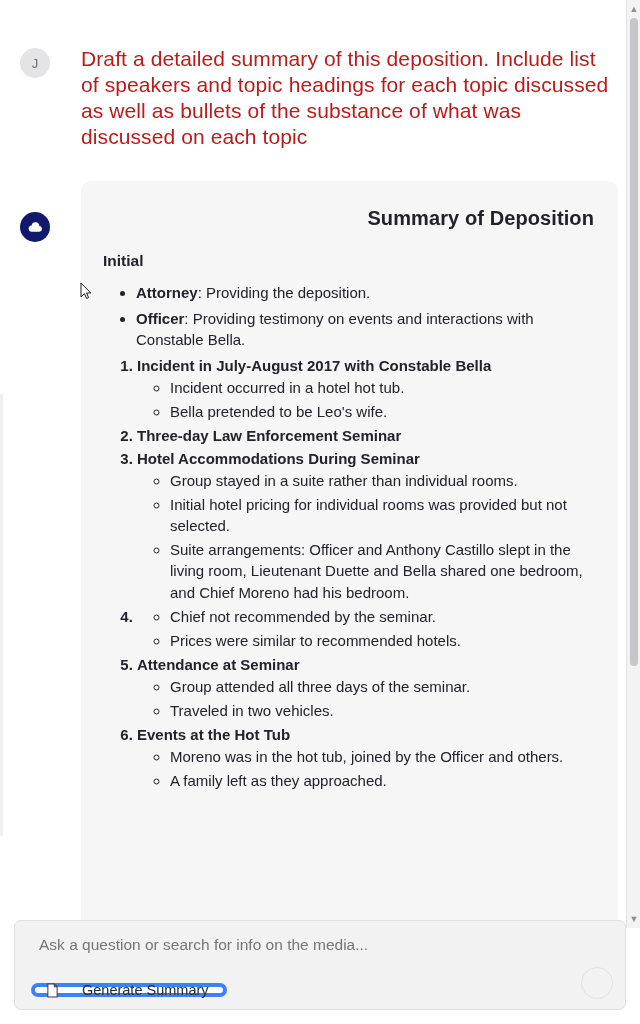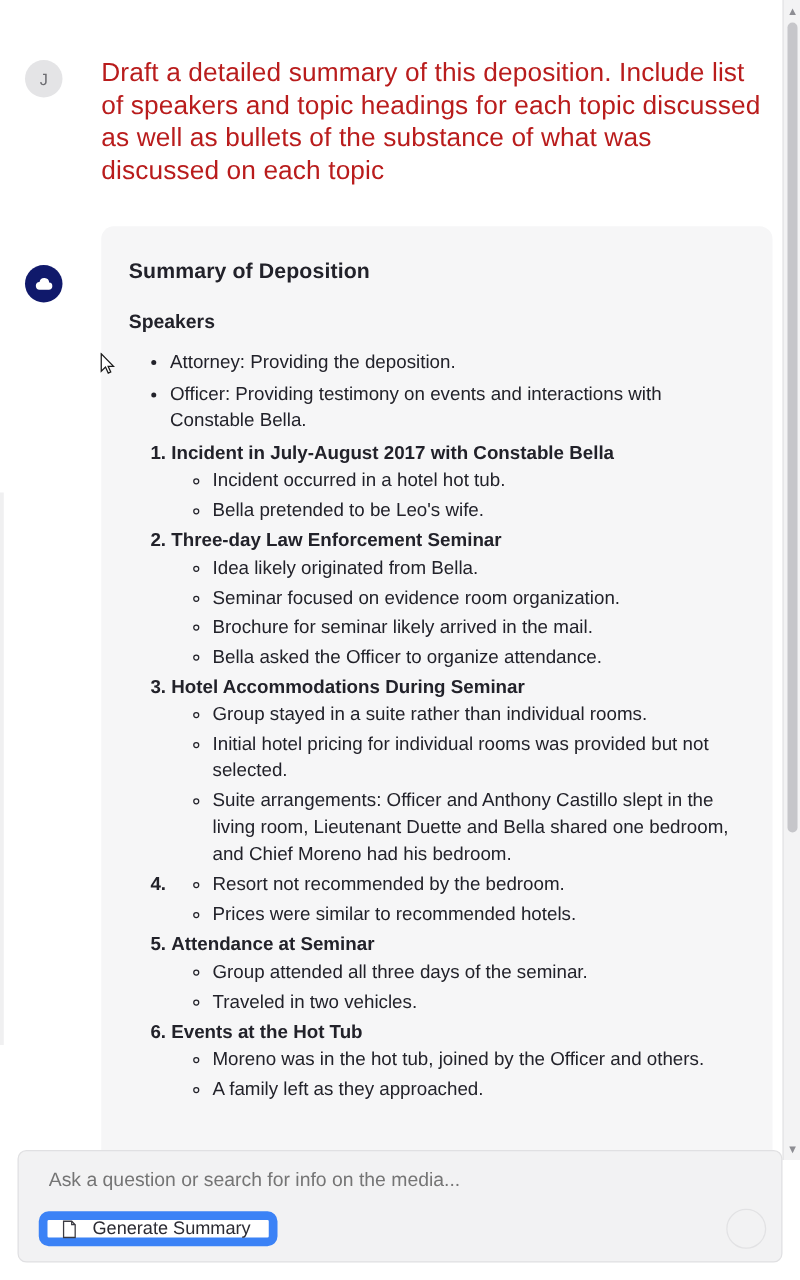--- a/index.html
+++ b/index.html
@@ -68,24 +68,25 @@
   .card {
     margin-left: 31px;
     background: #f6f6f7;
     border-radius: 10px;
     padding: 26px 24px 24px 22px;
     flex: 1 1 auto;
     color: #22222a;
     min-height: 770px;
   }
   .card h1 {
-    font-size: 17px;
+    font-size: 20px;
     font-weight: bold;
     margin: 0 0 22px 0;
     letter-spacing: 0.1px;
+    text-align: right;
   }
   .card h2 {
     font-size: 15.5px;
     font-weight: bold;
     margin: 0 0 12px 0;
   }
   .card h2.spaced { margin-top: 28px; }
   .card ul.plain {
     margin: 0; padding-left: 33px;
     list-style: disc;
@@ -109,21 +110,21 @@
     margin: 0 0 3px 0;
     padding-left: 33px;
     list-style: circle;
     font-weight: normal;
   }
   .card ol.topics > li > ul > li {
     font-size: 15px;
     line-height: 21.5px;
     margin-bottom: 2px;
   }
-  .card strong { font-weight: normal; text-align: center; }
+  .card strong { font-weight: bold; text-align: center; }
 
   
   .cursor {
     position: absolute;
     left: 80px; top: 282px;
     width: 12px; height: 18px;
     pointer-events: none;
   }
 
   
@@ -168,26 +169,26 @@
     left: 22px; top: 14px;
     width: 540px;
     border: none; outline: none; background: transparent;
     font-family: "Liberation Sans", sans-serif;
     font-size: 15.5px;
     color: #8e8e96;
   }
   .chip {
     position: absolute;
     left: 16px; bottom: 12px;
-    height: 28px;
+    height: 14px;
     display: flex; align-items: center;
-    gap: 12px;
+    gap: 23px;
     padding: 0 14px 0 11px;
     background: #ffffff;
-    border: 7px solid #3b82f6;
+    border: 4px solid #3b82f6;
     border-radius: 8px;
     font-size: 14.5px;
     color: #2b2b33;
   }
   .chip svg { display: block; }
   .send-btn {
     position: absolute;
     right: 12px; bottom: 10px;
     width: 32px; height: 32px;
     border-radius: 50%;
@@ -216,59 +217,53 @@
     <div class="assistant-row">
       <div class="bot-avatar">
         <svg width="17" height="17" viewBox="0 0 24 24" aria-hidden="true">
           <path fill="#ffffff" d="M7 18h10a4 4 0 0 0 .4-7.98A5.5 5.5 0 0 0 6.5 9.2 3.9 3.9 0 0 0 7 18z"></path>
         </svg>
       </div>
 
       <div class="card">
         <h1>Summary of Deposition</h1>
 
-        <h2>Speakers</h2>
+        <h2>Initial</h2>
         <ul class="plain">
           <li>
             <strong>Attorney</strong><span>: Providing the deposition.</span>
           </li>
           <li>
             <strong>Officer</strong><span>: Providing testimony on events and interactions with Constable Bella.</span>
           </li>
         </ul>
 
 
         <ol class="topics">
           <li>
             <span>Incident in July-August 2017 with Constable Bella</span>
             <ul>
               <li>Incident occurred in a hotel hot tub.</li>
               <li>Bella pretended to be Leo's wife.</li>
             </ul>
           </li>
           <li>
             <span>Three-day Law Enforcement Seminar</span>
-            <ul>
-              <li>Idea likely originated from Bella.</li>
-              <li>Seminar focused on evidence room organization.</li>
-              <li>Brochure for seminar likely arrived in the mail.</li>
-              <li>Bella asked the Officer to organize attendance.</li>
-            </ul>
           </li>
           <li>
             <span>Hotel Accommodations During Seminar</span>
             <ul>
               <li>Group stayed in a suite rather than individual rooms.</li>
               <li>Initial hotel pricing for individual rooms was provided but not selected.</li>
               <li>Suite arrangements: Officer and Anthony Castillo slept in the living room, Lieutenant Duette and Bella shared one bedroom, and Chief Moreno had his bedroom.</li>
             </ul>
           </li>
           <li>
             <ul>
-              <li>Resort not recommended by the bedroom.</li>
+              <li>Chief not recommended by the seminar.</li>
               <li>Prices were similar to recommended hotels.</li>
             </ul>
           </li>
           <li>
             <span>Attendance at Seminar</span>
             <ul>
               <li>Group attended all three days of the seminar.</li>
               <li>Traveled in two vehicles.</li>
             </ul>
           </li>

